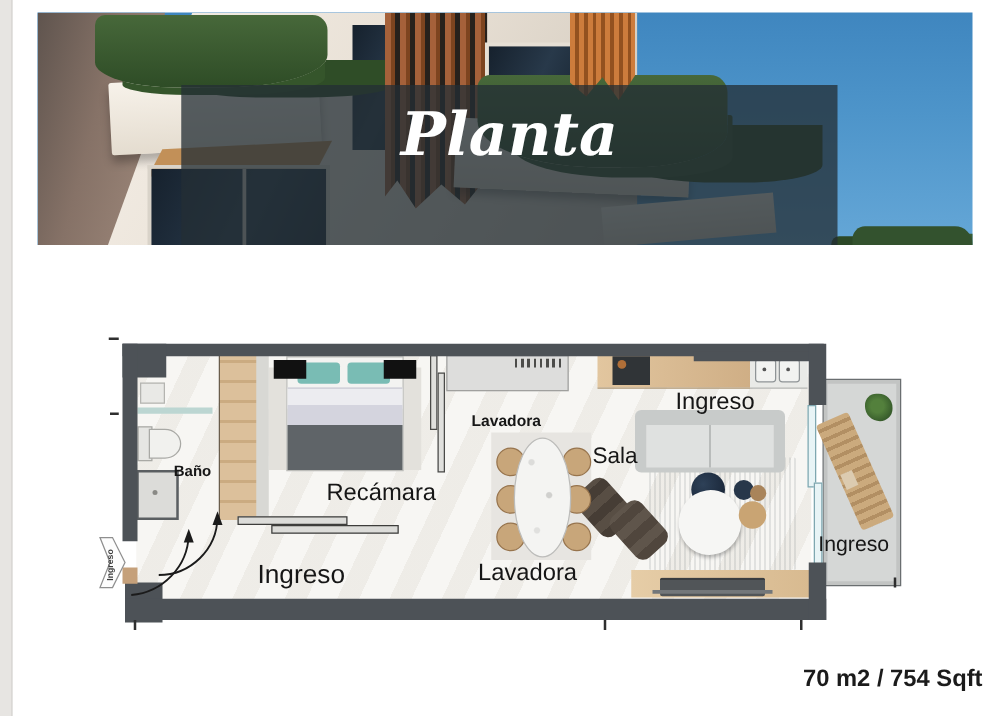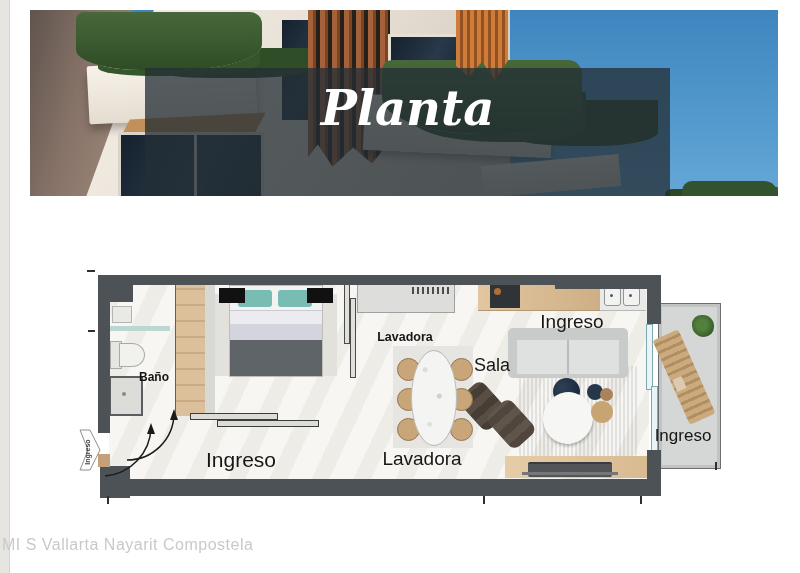--- a/index.html
+++ b/index.html
@@ -287,22 +287,23 @@
       <path d="M 32 192 A 47 47 0 0 0 79 146" fill="none" stroke="#1b1b1b" stroke-width="1.5"></path>
       <polygon points="75,152 83,152 79,141" fill="#1b1b1b"></polygon>
     </svg>
 
     <svg class="a entry" width="26" height="48">
       <polygon points="3,4 13,4 23,24 13,44 3,44 11,24" fill="#fdfdfd" stroke="#8f8f8f" stroke-width="1"></polygon>
       <text x="12" y="27" transform="rotate(-90 12 26)" text-anchor="middle" font-size="7" font-weight="bold" fill="#3c3c3c">Ingreso</text>
     </svg>
 
     <div class="lbl l-bano">Baño</div>
+    <div class="lbl l-rec">Recámara</div>
     <div class="lbl l-lav">Lavadora</div>
     <div class="lbl l-coc">Ingreso</div>
     <div class="lbl l-sala">Sala</div>
     <div class="lbl l-com">Lavadora</div>
     <div class="lbl l-ing">Ingreso</div>
     <div class="lbl l-ter">Ingreso</div>
   </div>
 
-  <div class="a wm">MI S Vallarta Nayarit Compostela</div>
+  <div class="a area">70 m2 / 754 Sqft</div>
 </div>
 
 </body></html>

